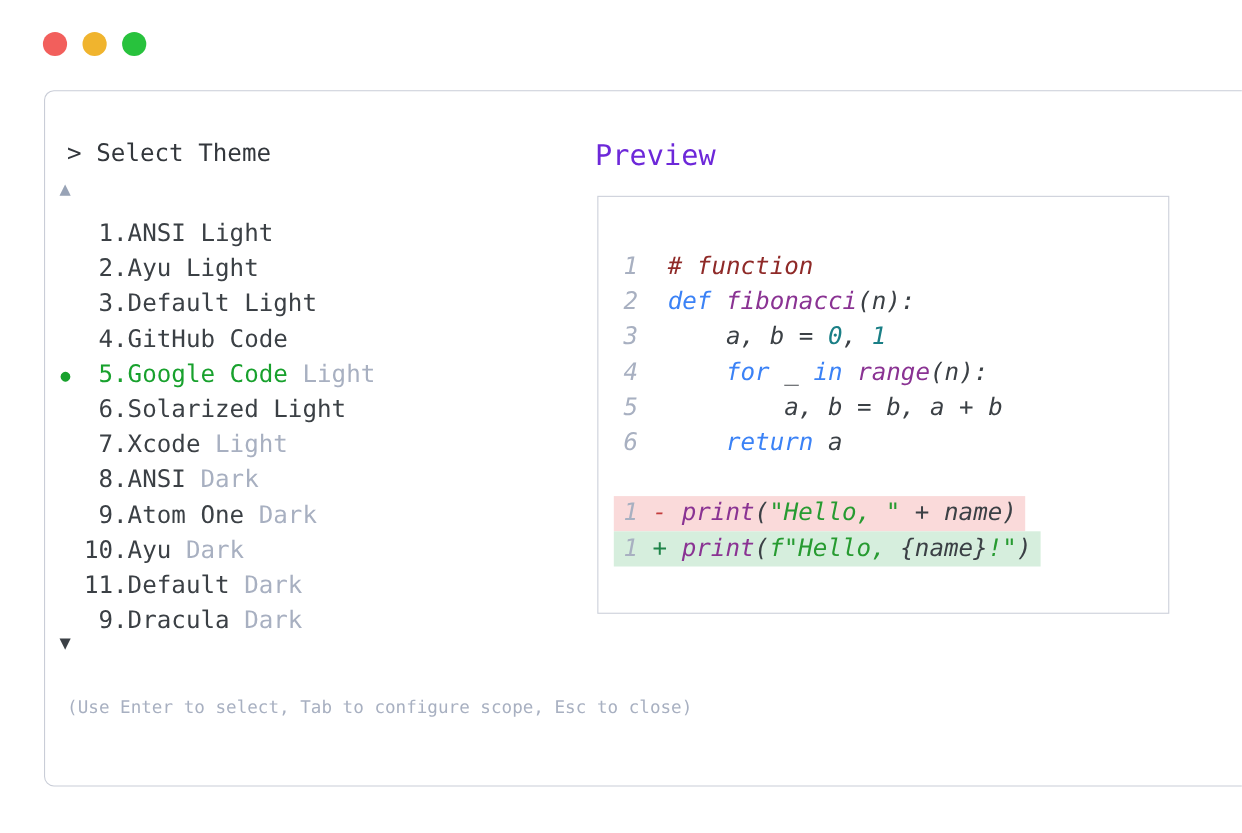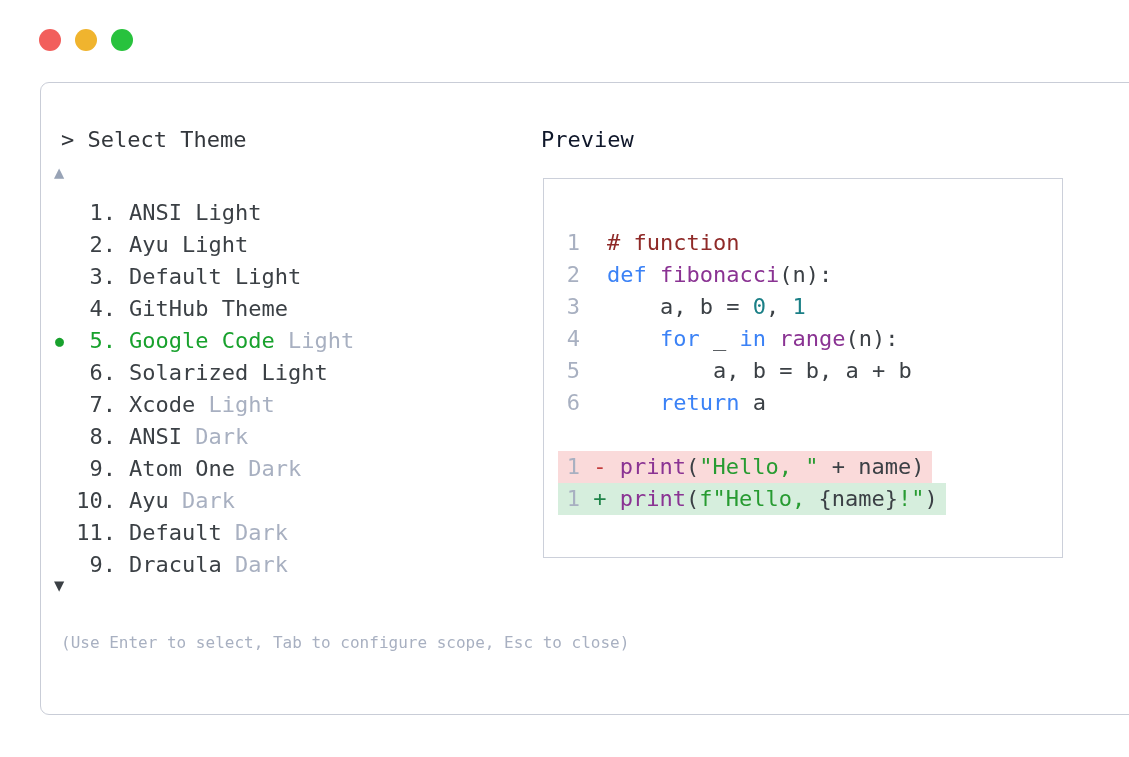--- a/index.html
+++ b/index.html
@@ -15,30 +15,30 @@
          border:1.5px solid #c9cdd7;border-radius:9px;background:#fff;box-sizing:border-box;}
 
   .prompt{position:absolute;left:20px;top:44px;font-size:22px;color:#33373c;white-space:pre;}
   .scroll-up{position:absolute;left:13px;top:79px;font-size:17px;color:#98a3b6;}
   .scroll-down{position:absolute;left:13px;top:492px;font-size:17px;color:#3b4045;}
 
   .theme-list{position:absolute;left:35px;top:114px;margin:0;padding:0;list-style:none;}
   .theme-item{position:relative;height:32px;line-height:32px;font-size:22px;color:#3b4045;white-space:pre;}
   .theme-item .bullet{position:absolute;left:-21px;top:0;font-size:15px;color:#18a12d;}
   .theme-item .num{display:inline-block;width:40px;text-align:right;}
-  .theme-item .name{margin-left:13px;}
+  .theme-item .name{}
   .theme-item.selected .num,.theme-item.selected .name{color:#18a12d;}
   .theme-item .suffix{color:#a8b0c1;}
 
   .hint{position:absolute;left:20px;top:550px;font-size:16px;color:#a8b0c1;white-space:pre;}
 
   
-  .preview-label{position:absolute;left:500px;top:44px;font-size:22px;color:#0f172a;text-align:right;}
+  .preview-label{position:absolute;left:500px;top:44px;font-size:26px;color:#6d28d9;text-align:right;}
   .preview-box{position:absolute;left:502px;top:95px;width:520px;height:380px;
-               border:1.5px solid #ccd0da;background:#fff;box-sizing:border-box;overflow:hidden;}
+               border:1.5px solid #ccd0da;background:#fff;box-sizing:border-box;overflow:hidden;font-style:italic;}
   .code{margin:0;padding:48px 0 0 22px;font-size:22px;line-height:32px;color:#3b4045;
         font-family:"DejaVu Sans Mono", monospace;white-space:pre;}
   .line{height:32px;}
   .ln{display:inline-block;width:14px;text-align:right;color:#a8b0c1;margin-right:27px;}
   .diff .ln{margin-right:0;}
   .dbg{display:inline-block;height:32px;line-height:32px;padding:0 8px;margin-left:-8px;}
   .dbg.removed{background:#fadada;}
   .dbg.added{background:#d6eedd;}
 
   .tok-plain{color:#3b4045;}
@@ -62,21 +62,21 @@
     </div>
 
   <div class="panel">
     <div class="prompt">&gt; Select Theme</div>
     <div class="scroll-up">▲</div>
 
     <ul class="theme-list">
         <li class="theme-item"><span class="num">1.</span><span class="name">ANSI Light</span></li>
         <li class="theme-item"><span class="num">2.</span><span class="name">Ayu Light</span></li>
         <li class="theme-item"><span class="num">3.</span><span class="name">Default Light</span></li>
-        <li class="theme-item"><span class="num">4.</span><span class="name">GitHub Theme</span></li>
+        <li class="theme-item"><span class="num">4.</span><span class="name">GitHub Code</span></li>
         <li class="theme-item selected"><span class="bullet">●</span><span class="num">5.</span><span class="name">Google Code</span><span class="suffix"> Light</span></li>
         <li class="theme-item"><span class="num">6.</span><span class="name">Solarized Light</span></li>
         <li class="theme-item"><span class="num">7.</span><span class="name">Xcode</span><span class="suffix"> Light</span></li>
         <li class="theme-item"><span class="num">8.</span><span class="name">ANSI</span><span class="suffix"> Dark</span></li>
         <li class="theme-item"><span class="num">9.</span><span class="name">Atom One</span><span class="suffix"> Dark</span></li>
         <li class="theme-item"><span class="num">10.</span><span class="name">Ayu</span><span class="suffix"> Dark</span></li>
         <li class="theme-item"><span class="num">11.</span><span class="name">Default</span><span class="suffix"> Dark</span></li>
         <li class="theme-item"><span class="num">9.</span><span class="name">Dracula</span><span class="suffix"> Dark</span></li>
       </ul>
 

